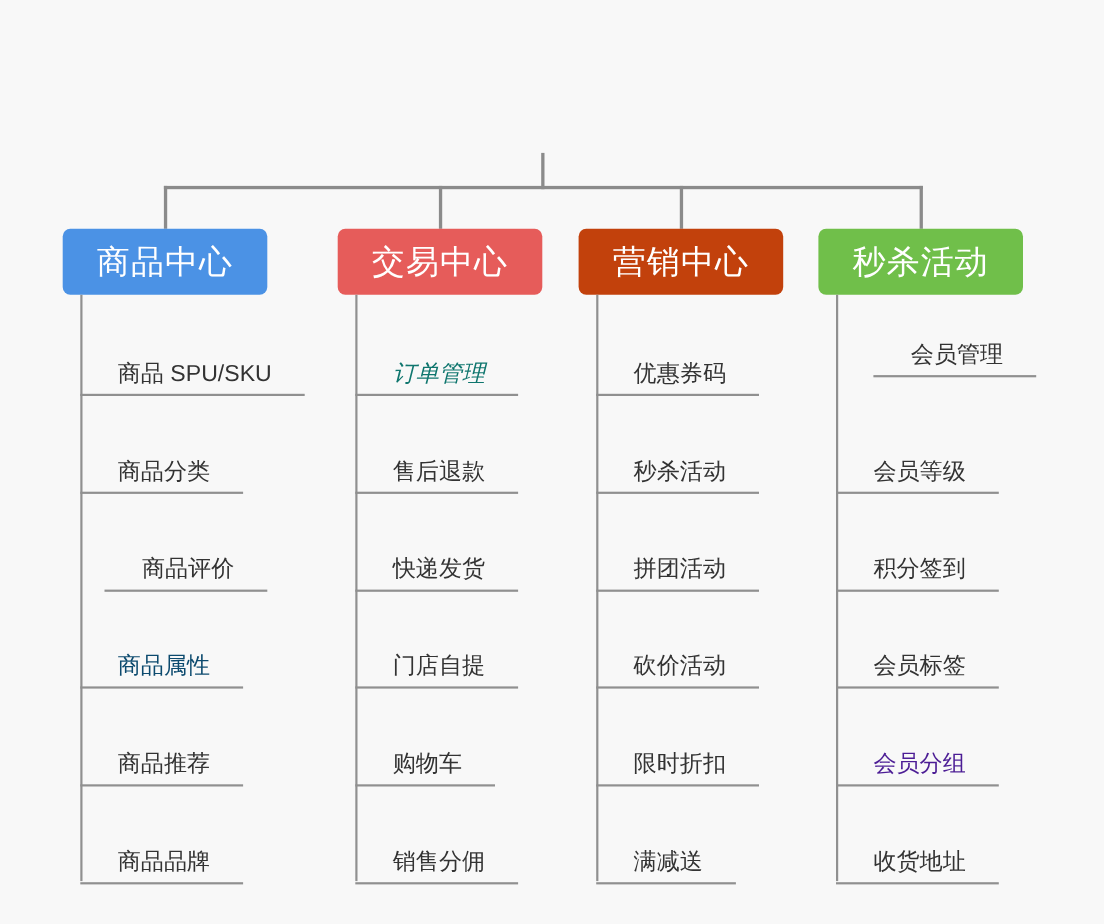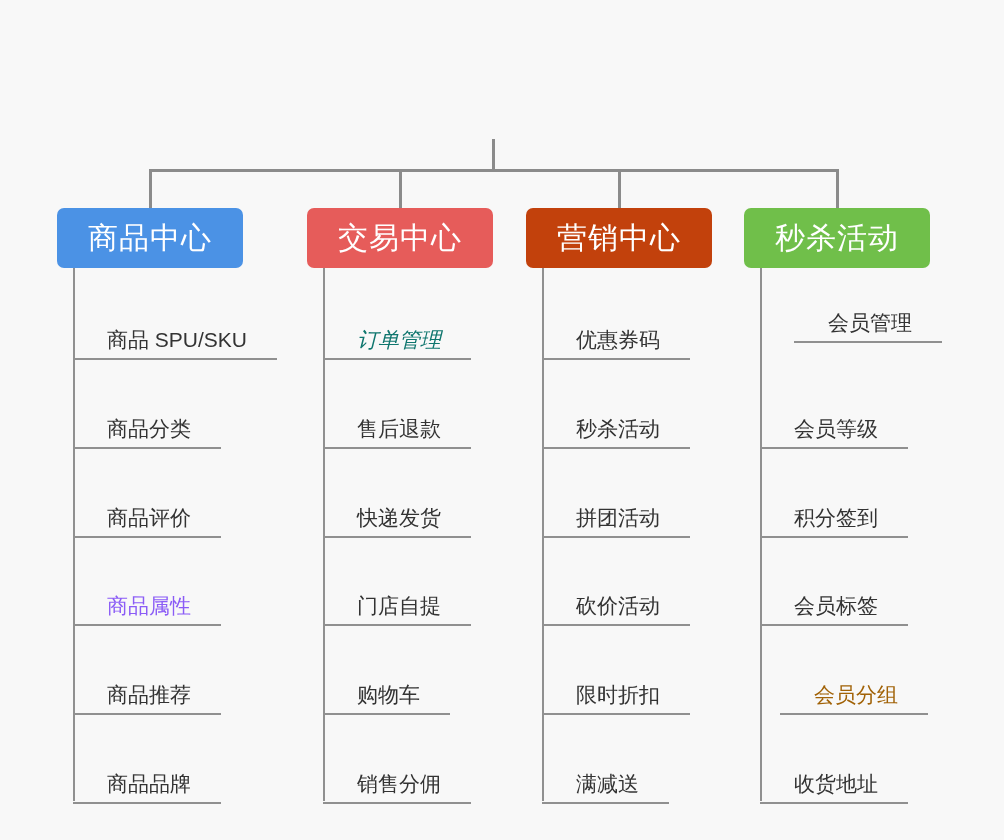--- a/index.html
+++ b/index.html
@@ -50,22 +50,22 @@
 
   <div class="line" id="root-stub" style="left:492px;top:139px;width:3px;height:33px;"></div>
   <div class="line" id="hbar" style="top: 169px; height: 3px; left: 148.5px; width: 690px;"></div>
 
   <div id="branches">
       <div class="line" style="left: 148.5px; top: 169px; width: 3px; height: 39px;"></div>
       <div class="branch-node" style="left: 57px; background: rgb(75, 146, 229);">商品中心</div>
       <div class="branch-column" style="left: 73px; border-left-color: rgb(144, 144, 144);">
         <div class="leaf-item" style="top: 53px; color: rgb(51, 51, 51); border-bottom-color: rgb(144, 144, 144);">商品 SPU/SKU</div>
         <div class="leaf-item" style="top: 142px; color: rgb(51, 51, 51); border-bottom-color: rgb(144, 144, 144);">商品分类</div>
-        <div class="leaf-item" style="top: 231px; color: rgb(51, 51, 51); border-bottom-color: rgb(144, 144, 144);">商品评价</div>
-        <div class="leaf-item" style="top: 319px; color: #8b5cf6; border-bottom-color: rgb(144, 144, 144);">商品属性</div>
+        <div class="leaf-item" style="top: 231px; color: rgb(51, 51, 51); border-bottom-color: rgb(144, 144, 144); margin-left: 22px;">商品评价</div>
+        <div class="leaf-item" style="top: 319px; color: #0c4a6e; border-bottom-color: rgb(144, 144, 144);">商品属性</div>
         <div class="leaf-item" style="top: 408px; color: rgb(51, 51, 51); border-bottom-color: rgb(144, 144, 144);">商品推荐</div>
         <div class="leaf-item" style="top: 497px; color: rgb(51, 51, 51); border-bottom-color: rgb(144, 144, 144);">商品品牌</div>
       </div>
       <div class="line" style="left: 398.5px; top: 169px; width: 3px; height: 39px;"></div>
       <div class="branch-node" style="left: 307px; background: rgb(230, 92, 90);">交易中心</div>
       <div class="branch-column" style="left: 323px; border-left-color: rgb(144, 144, 144);">
         <div class="leaf-item" style="top: 53px; color: #0f766e; border-bottom-color: rgb(144, 144, 144); font-style: italic;">订单管理</div>
         <div class="leaf-item" style="top: 142px; color: rgb(51, 51, 51); border-bottom-color: rgb(144, 144, 144);">售后退款</div>
         <div class="leaf-item" style="top: 231px; color: rgb(51, 51, 51); border-bottom-color: rgb(144, 144, 144);">快递发货</div>
         <div class="leaf-item" style="top: 319px; color: rgb(51, 51, 51); border-bottom-color: rgb(144, 144, 144);">门店自提</div>
@@ -82,17 +82,17 @@
         <div class="leaf-item" style="top: 408px; color: rgb(51, 51, 51); border-bottom-color: rgb(144, 144, 144);">限时折扣</div>
         <div class="leaf-item" style="top: 497px; color: rgb(51, 51, 51); border-bottom-color: rgb(144, 144, 144);">满减送</div>
       </div>
       <div class="line" style="left: 835.5px; top: 169px; width: 3px; height: 39px;"></div>
       <div class="branch-node" style="left: 744px; background: rgb(112, 191, 74);">秒杀活动</div>
       <div class="branch-column" style="left: 760px; border-left-color: rgb(144, 144, 144);">
         <div class="leaf-item" style="top: 36px; color: rgb(51, 51, 51); border-bottom-color: rgb(144, 144, 144); margin-left: 34px;">会员管理</div>
         <div class="leaf-item" style="top: 142px; color: rgb(51, 51, 51); border-bottom-color: rgb(144, 144, 144); text-align: right;">会员等级</div>
         <div class="leaf-item" style="top: 231px; color: rgb(51, 51, 51); border-bottom-color: rgb(144, 144, 144);">积分签到</div>
         <div class="leaf-item" style="top: 319px; color: rgb(51, 51, 51); border-bottom-color: rgb(144, 144, 144);">会员标签</div>
-        <div class="leaf-item" style="top: 408px; color: #a16207; border-bottom-color: rgb(144, 144, 144); margin-left: 20px;">会员分组</div>
+        <div class="leaf-item" style="top: 408px; color: #4c1d95; border-bottom-color: rgb(144, 144, 144);">会员分组</div>
         <div class="leaf-item" style="top: 497px; color: rgb(51, 51, 51); border-bottom-color: rgb(144, 144, 144);">收货地址</div>
       </div>
     </div>
 </div>
 
 </body></html>

